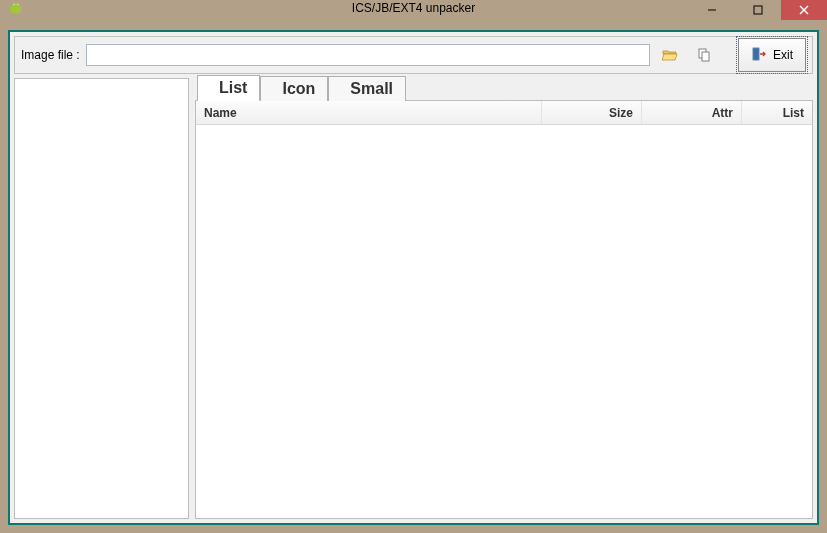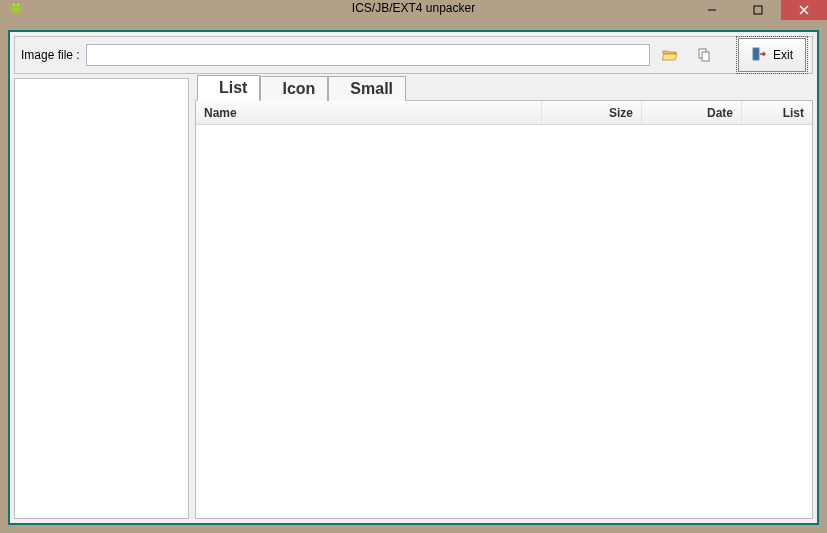--- a/index.html
+++ b/index.html
@@ -238,21 +238,21 @@
     <div class="right-pane">
       <div class="tabs">
         <div class="tab active">List</div>
         <div class="tab">Icon</div>
         <div class="tab">Small</div>
       </div>
       <div class="list-pane">
         <div class="list-header">
           <div class="col name">Name</div>
           <div class="col size">Size</div>
-          <div class="col date">Date</div>
+          <div class="col date">Attr</div>
           <div class="col attr">List</div>
         </div>
         <div class="list-body"></div>
       </div>
     </div>
   </div>
 
 </div>
 
 </body></html>

